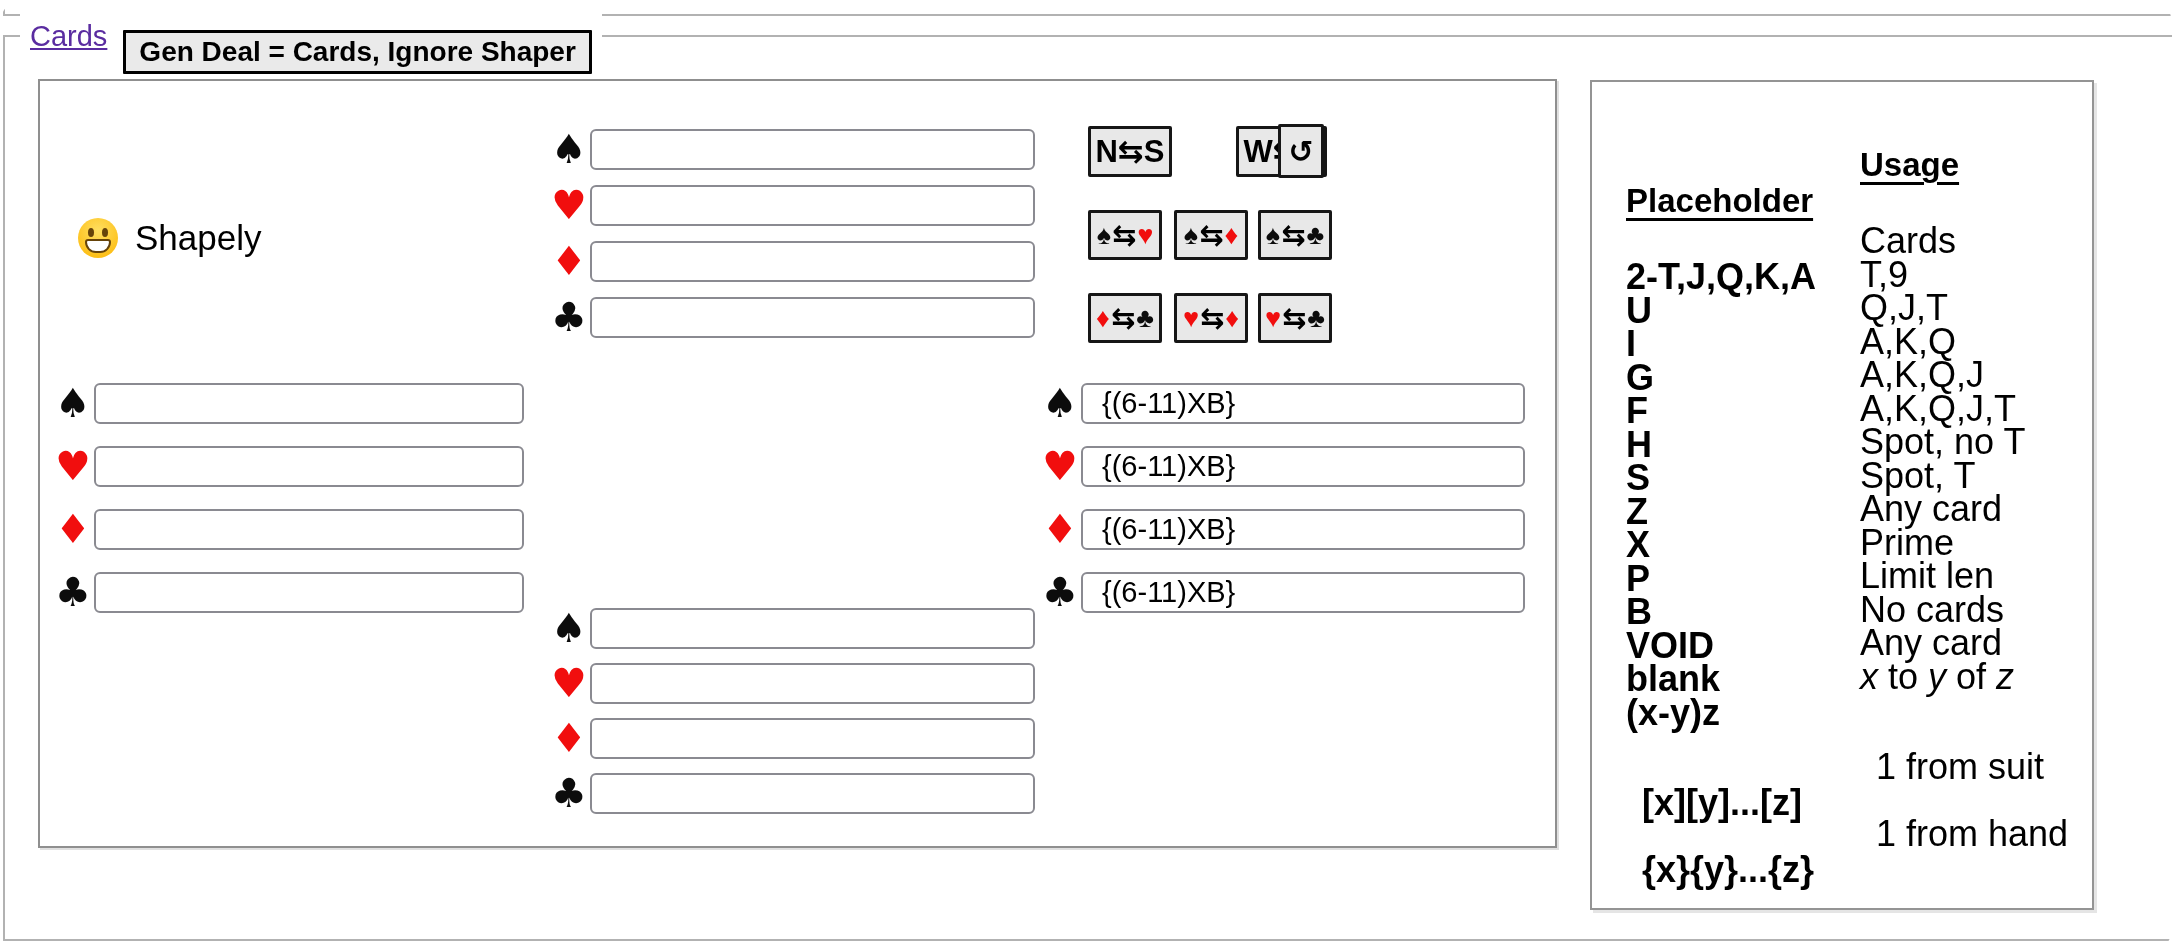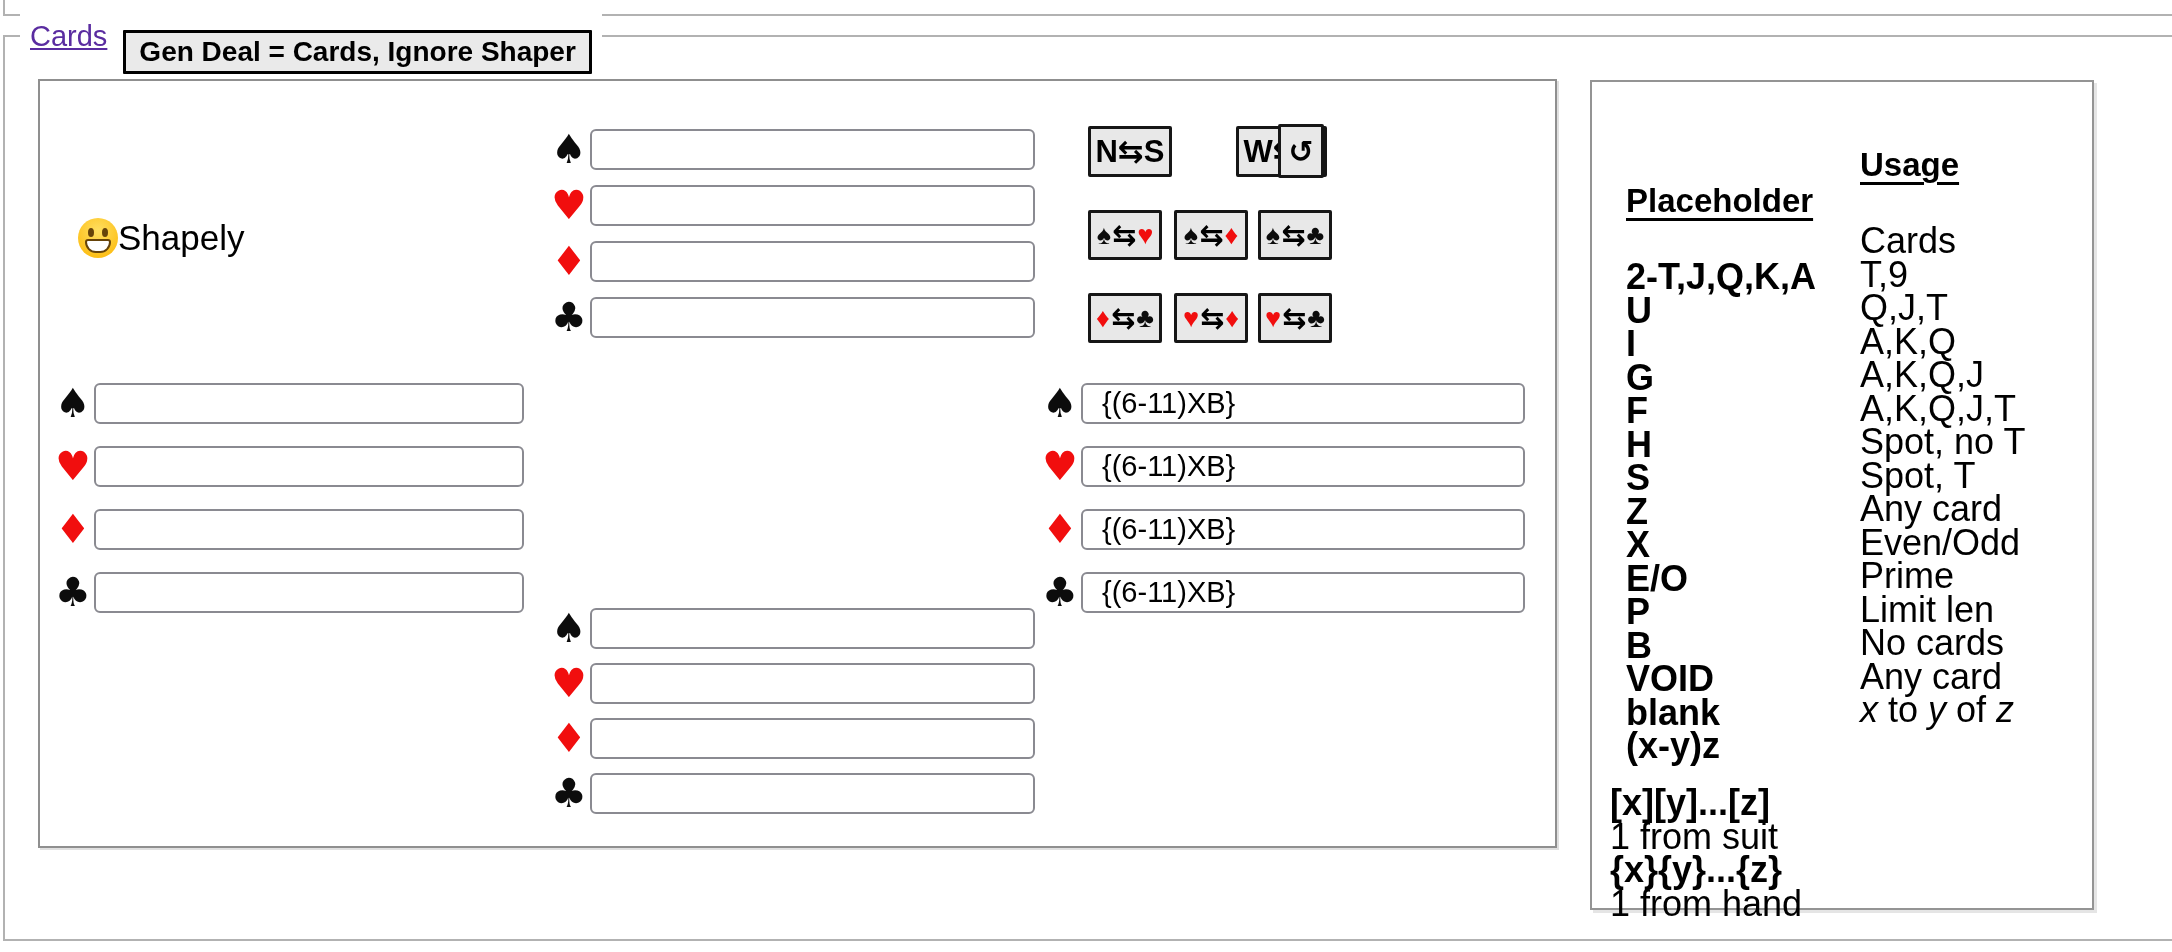--- a/index.html
+++ b/index.html
@@ -1,17 +1,17 @@
 <!DOCTYPE html>
 <html><head>
 <meta charset="utf-8">
 <style>
   html,body{margin:0;padding:0;background:#fff;}
   #page{position:relative;width:2172px;height:952px;overflow:hidden;background:#fff;
-        font-family:"Liberation Sans","DejaVu Sans",sans-serif;color:#000;}
+        font-family:"Liberation Sans","DejaVu Sans",sans-serif;color:#000;border-radius:23px;}
 
   
   #prev-fieldset{position:absolute;left:3px;right:0;top:-3px;height:17px;
                  border:2px solid #b2b2b2;border-top:none;border-right:none;}
   #outer-fieldset{position:absolute;left:3px;right:0;top:35px;height:902px;
                   border:2px solid #b2b2b2;border-right:none;}
   #legend{position:absolute;left:20px;top:12px;height:48px;z-index:3;background:#fff;
           display:flex;align-items:center;gap:16px;padding:0 10px;}
   #cards-link{font-size:29px;color:#5a2ca0;text-decoration:underline;cursor:pointer;}
   #mode-button{font-family:inherit;background:#eaeaea;border:3px solid #000;border-radius:1px;
@@ -33,37 +33,37 @@
 
   
   .swap-btn{position:absolute;display:flex;align-items:center;justify-content:center;
             background:#e8e8e8;border:3px solid #161616;border-radius:2px;box-sizing:border-box;
             font-family:inherit;font-weight:bold;font-size:31px;color:#000;cursor:pointer;padding:0;}
   .suit-swap{font-size:27px;gap:1px;}
   .suit-swap .arrow,.rot{font-family:"DejaVu Sans",sans-serif;}
   .suit-swap .arrow{font-size:29px;font-weight:bold;color:#000;}
 
   
-  #shapely{position:absolute;left:78px;top:218px;display:flex;align-items:flex-start;}
+  #shapely{position:absolute;left:78px;top:218px;display:flex;align-items:flex-start;gap:17px;}
   #shapely .label{font-size:35px;}
   .smiley{position:relative;width:40px;height:40px;border-radius:50%;
           background:radial-gradient(circle at 50% 32%,#ffdf61,#fdbf17 78%);}
   .smiley .eye{position:absolute;top:10px;width:6px;height:9px;background:#66430a;border-radius:50%;}
   .smiley .eye.l{left:10px}.smiley .eye.r{right:10px}
   .smiley .mouth{position:absolute;left:7px;right:7px;bottom:5px;height:14px;background:#fff;
                  border:2px solid #66430a;border-radius:4px 4px 14px 14px;box-sizing:border-box;}
 
   
   .p-row{display:flex;height:33.5px;line-height:33.5px;font-size:36px;white-space:pre;}
   .p-row .ph{width:234px;font-weight:bold;margin-top:36px;}
   .p-head{position:absolute;left:34px;top:62px;font-size:33px;height:42px;line-height:42px;}
   .p-head .ph{width:234px;}
   .p-head span{font-weight:bold;text-decoration:underline;text-decoration-thickness:3px;text-underline-offset:6px;}
   #p-rows{position:absolute;left:34px;top:142px;}
-  .p-abs{position:absolute;left:18px;flex-direction:column;}
+  .p-abs{position:absolute;left:50px;}
   .us i{font-style:italic;}
 </style>
 </head>
 <body>
 
 <div id="page">
 
   <div id="prev-fieldset"></div>
   <div id="outer-fieldset"></div>
 
@@ -197,21 +197,20 @@
     <div id="p-rows">
       <div class="p-row"><span class="ph">2-T,J,Q,K,A</span><span class="us">Cards</span></div>
       <div class="p-row"><span class="ph">U</span><span class="us">T,9</span></div>
       <div class="p-row"><span class="ph">I</span><span class="us">Q,J,T</span></div>
       <div class="p-row"><span class="ph">G</span><span class="us">A,K,Q</span></div>
       <div class="p-row"><span class="ph">F</span><span class="us">A,K,Q,J</span></div>
       <div class="p-row"><span class="ph">H</span><span class="us">A,K,Q,J,T</span></div>
       <div class="p-row"><span class="ph">S</span><span class="us">Spot, no T</span></div>
       <div class="p-row"><span class="ph">Z</span><span class="us">Spot, T</span></div>
       <div class="p-row"><span class="ph">X</span><span class="us">Any card</span></div>
-      <div class="p-row"><span class="ph">E/O</span><span class="us">Even/Odd</span></div>
       <div class="p-row"><span class="ph">P</span><span class="us">Prime</span></div>
       <div class="p-row"><span class="ph">B</span><span class="us">Limit len</span></div>
       <div class="p-row"><span class="ph">VOID</span><span class="us">No cards</span></div>
       <div class="p-row"><span class="ph">blank</span><span class="us">Any card</span></div>
       <div class="p-row">
         <span class="ph">(x-y)z</span>
         <span class="us"><i>x</i><span> to </span><i>y</i><span> of </span><i>z</i></span>
       </div>
     </div>
     <div class="p-row p-abs" style="top:668px">

